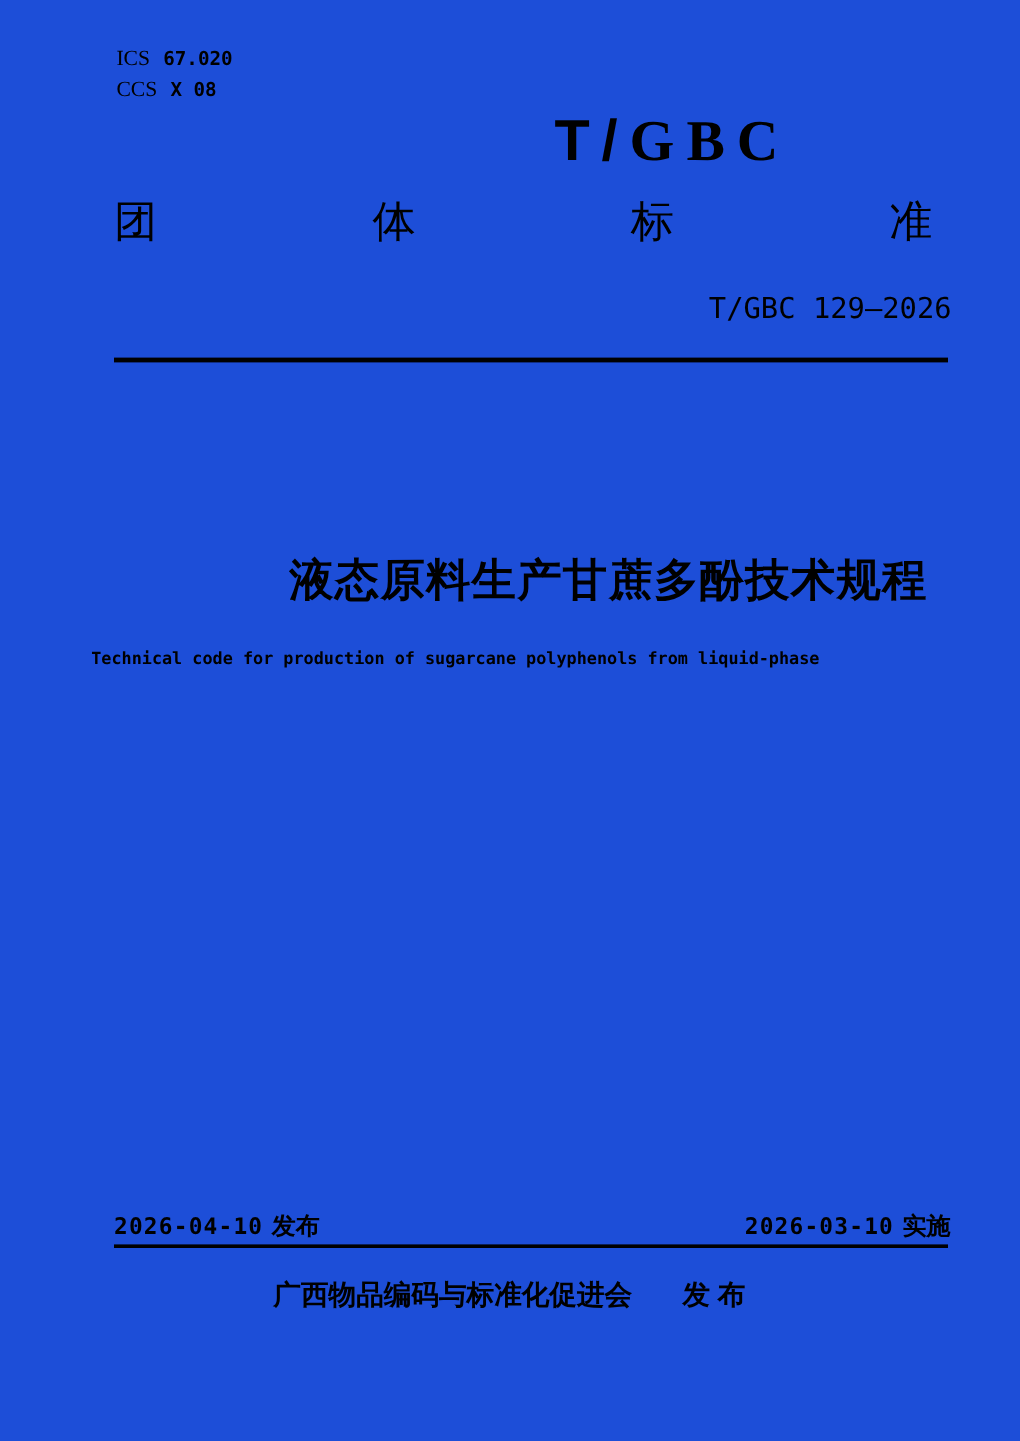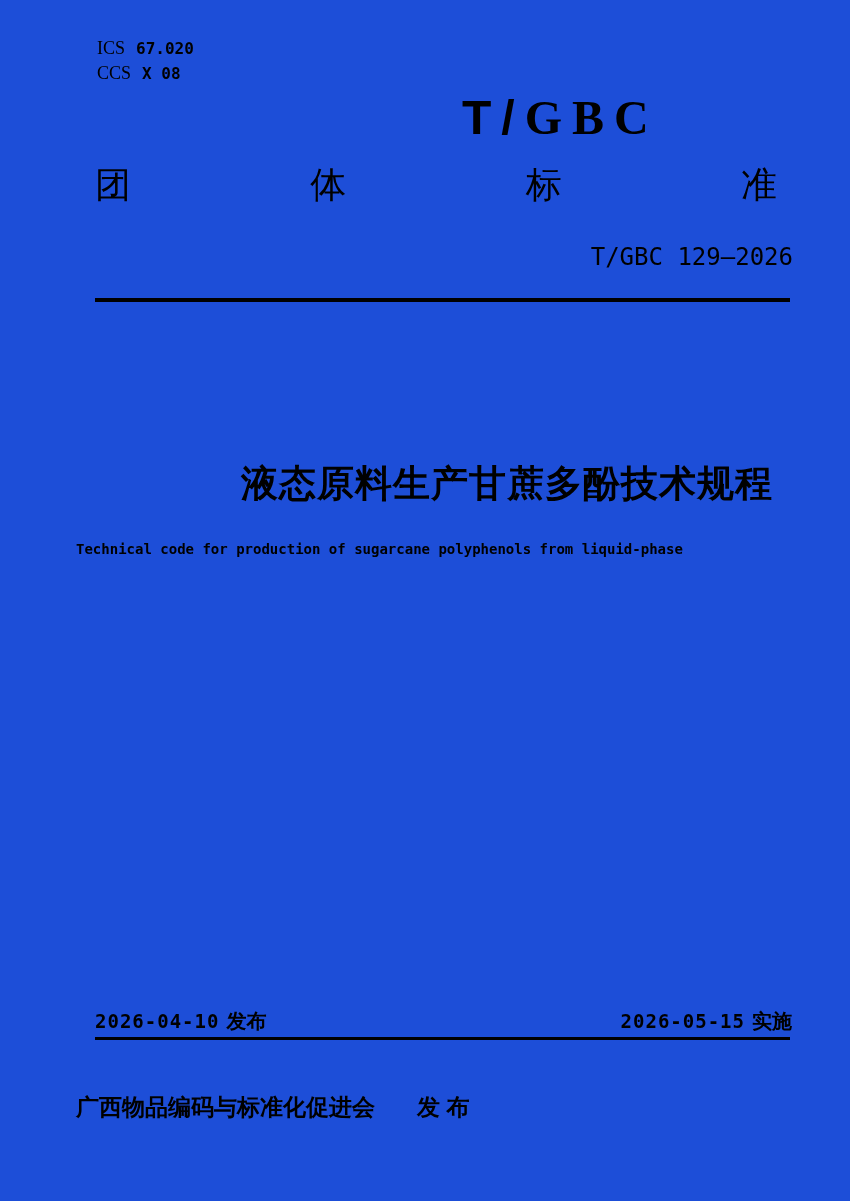--- a/index.html
+++ b/index.html
@@ -77,22 +77,22 @@
   }
   .date-group { white-space: nowrap; }
   .date-value {
     font-family: "DejaVu Sans Mono", monospace;
     font-size: 19px; font-weight: bold; letter-spacing: 1px;
   }
   .date-label { font-size: 20px; font-weight: bold; margin-left: 7px; }
 
   
   .publisher {
-    position: absolute; left: 76px; top: 1092px; width: 697px;
-    font-size: 23px; font-weight: bold;
+    position: absolute; left: 76px; top: 1064px; width: 697px;
+    text-align: center; font-size: 23px; font-weight: bold;
     white-space: nowrap;
   }
   .publisher-gap { display: inline-block; width: 42px; }
 </style>
 </head>
 <body>
 
 <div class="page">
 
   <div class="ics-block">
@@ -123,21 +123,21 @@
 
   <div class="title-en">
     <div>Technical code for production of sugarcane polyphenols from liquid-phase</div>
   </div>
 
   <div class="dates-row">
     <div class="date-group">
       <span class="date-value">2026-04-10</span><span class="date-label">发布</span>
     </div>
     <div class="date-group">
-      <span class="date-value">2026-05-15</span><span class="date-label">实施</span>
+      <span class="date-value">2026-03-10</span><span class="date-label">实施</span>
     </div>
   </div>
 
   <div class="rule rule-bottom"></div>
 
   <div class="publisher">
     <span>广西物品编码与标准化促进会</span><span class="publisher-gap"></span><span>发 布</span>
   </div>
 
 </div>

